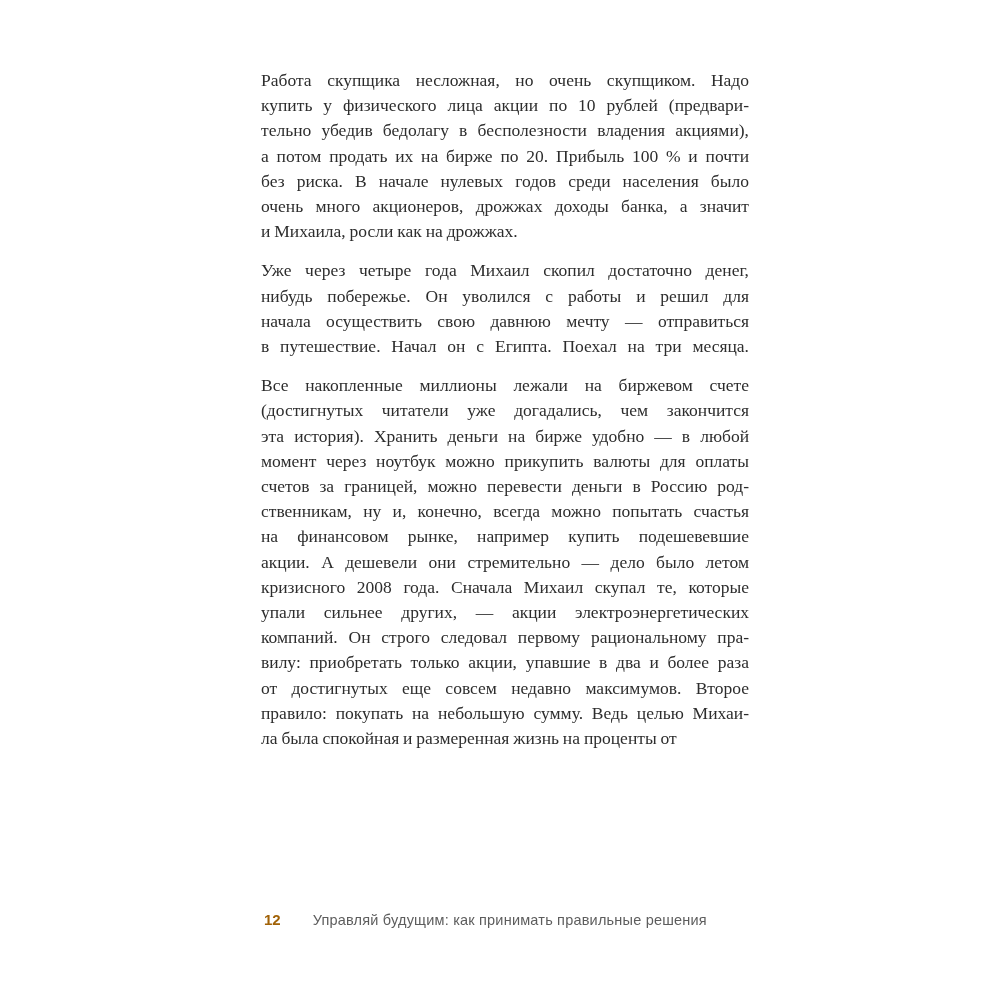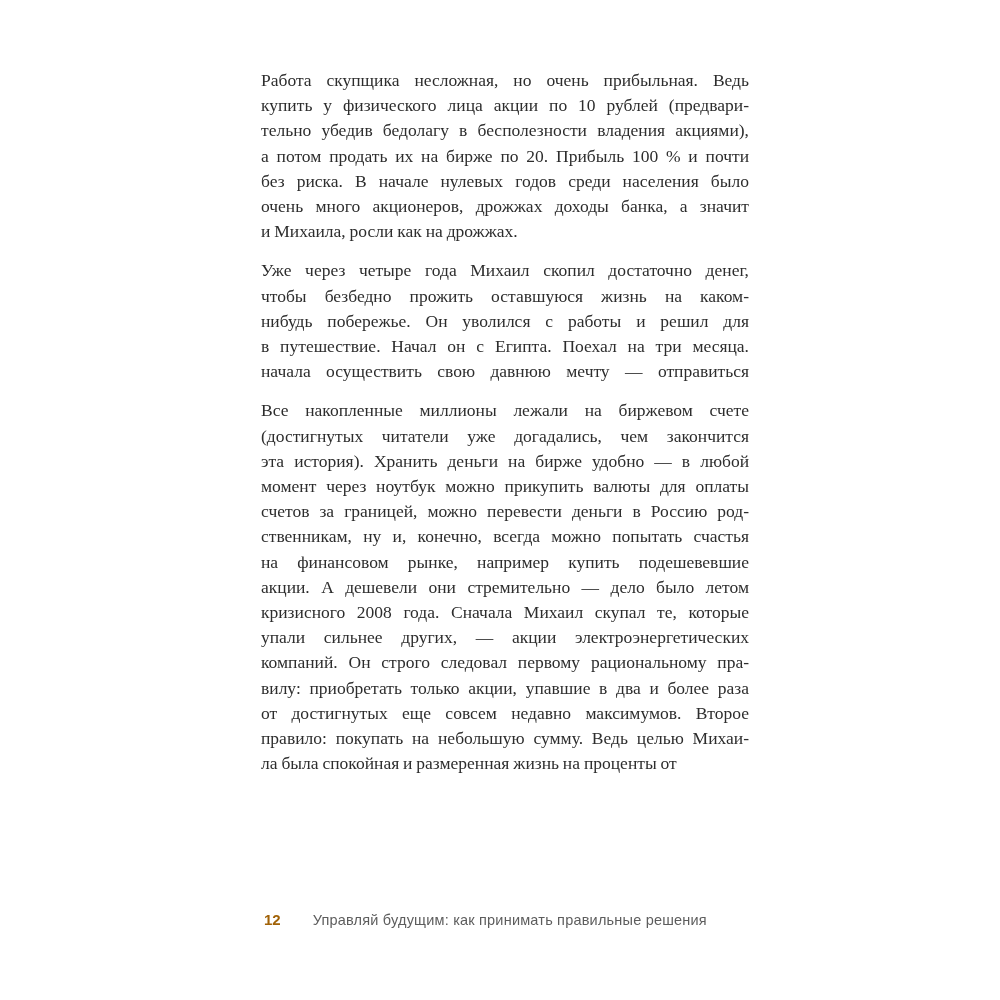--- a/index.html
+++ b/index.html
@@ -64,34 +64,33 @@
   }
 </style>
 </head>
 <body>
 
 <div class="book-page">
 
   <div class="text-block">
 
       <div class="paragraph">
-        <div class="line">Работа скупщика несложная, но очень прибыльная. Ведь</div>
+        <div class="line">Работа скупщика несложная, но очень скупщиком. Надо</div>
         <div class="line">купить у физического лица акции по 10 рублей (предвари-</div>
         <div class="line">тельно убедив бедолагу в бесполезности владения акциями),</div>
         <div class="line">а потом продать их на бирже по 20. Прибыль 100 % и почти</div>
         <div class="line">без риска. В начале нулевых годов среди населения было</div>
         <div class="line">очень много акционеров, дрожжах доходы банка, а значит</div>
         <div class="line last">и Михаила, росли как на дрожжах.</div>
       </div>
       <div class="paragraph">
         <div class="line">Уже через четыре года Михаил скопил достаточно денег,</div>
-        <div class="line">чтобы безбедно прожить оставшуюся жизнь на каком-</div>
         <div class="line">нибудь побережье. Он уволился с работы и решил для</div>
+        <div class="line">начала осуществить свою давнюю мечту — отправиться</div>
         <div class="line">в путешествие. Начал он с Египта. Поехал на три месяца.</div>
-        <div class="line">начала осуществить свою давнюю мечту — отправиться</div>
       </div>
       <div class="paragraph">
         <div class="line">Все накопленные миллионы лежали на биржевом счете</div>
         <div class="line">(достигнутых читатели уже догадались, чем закончится</div>
         <div class="line">эта история). Хранить деньги на бирже удобно — в любой</div>
         <div class="line">момент через ноутбук можно прикупить валюты для оплаты</div>
         <div class="line">счетов за границей, можно перевести деньги в Россию род-</div>
         <div class="line">ственникам, ну и, конечно, всегда можно попытать счастья</div>
         <div class="line">на финансовом рынке, например купить подешевевшие</div>
         <div class="line">акции. А дешевели они стремительно — дело было летом</div>

